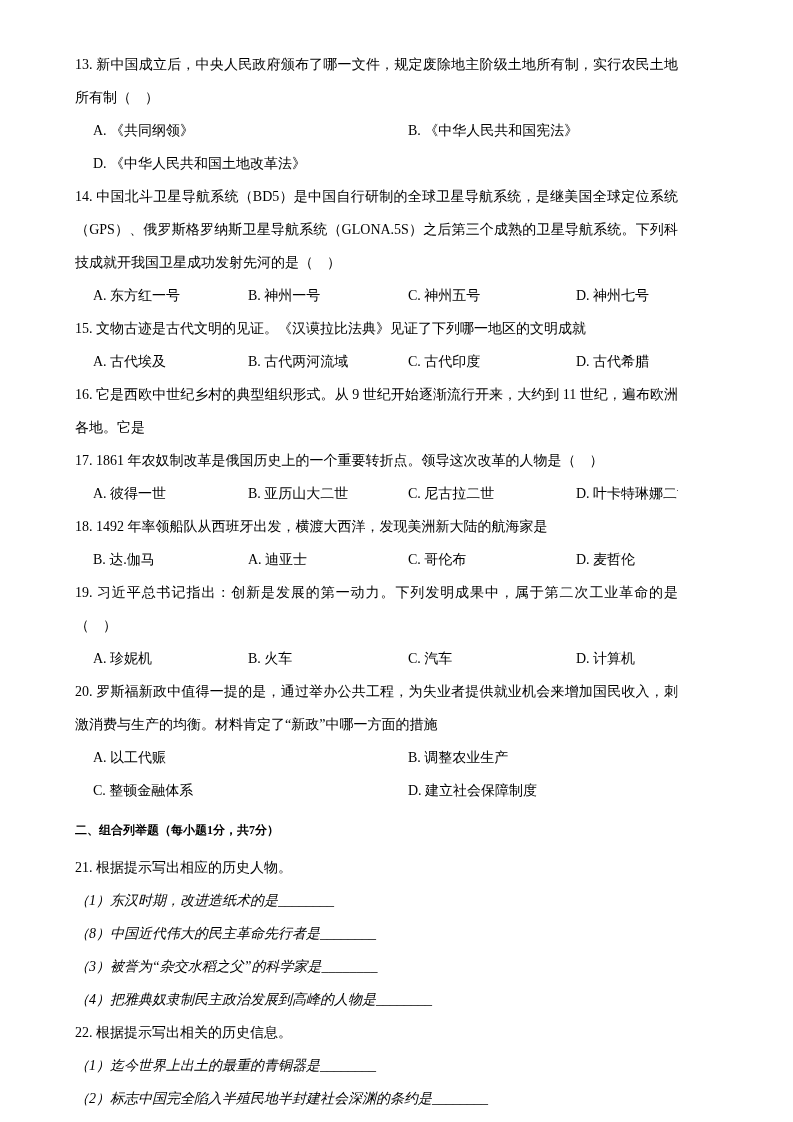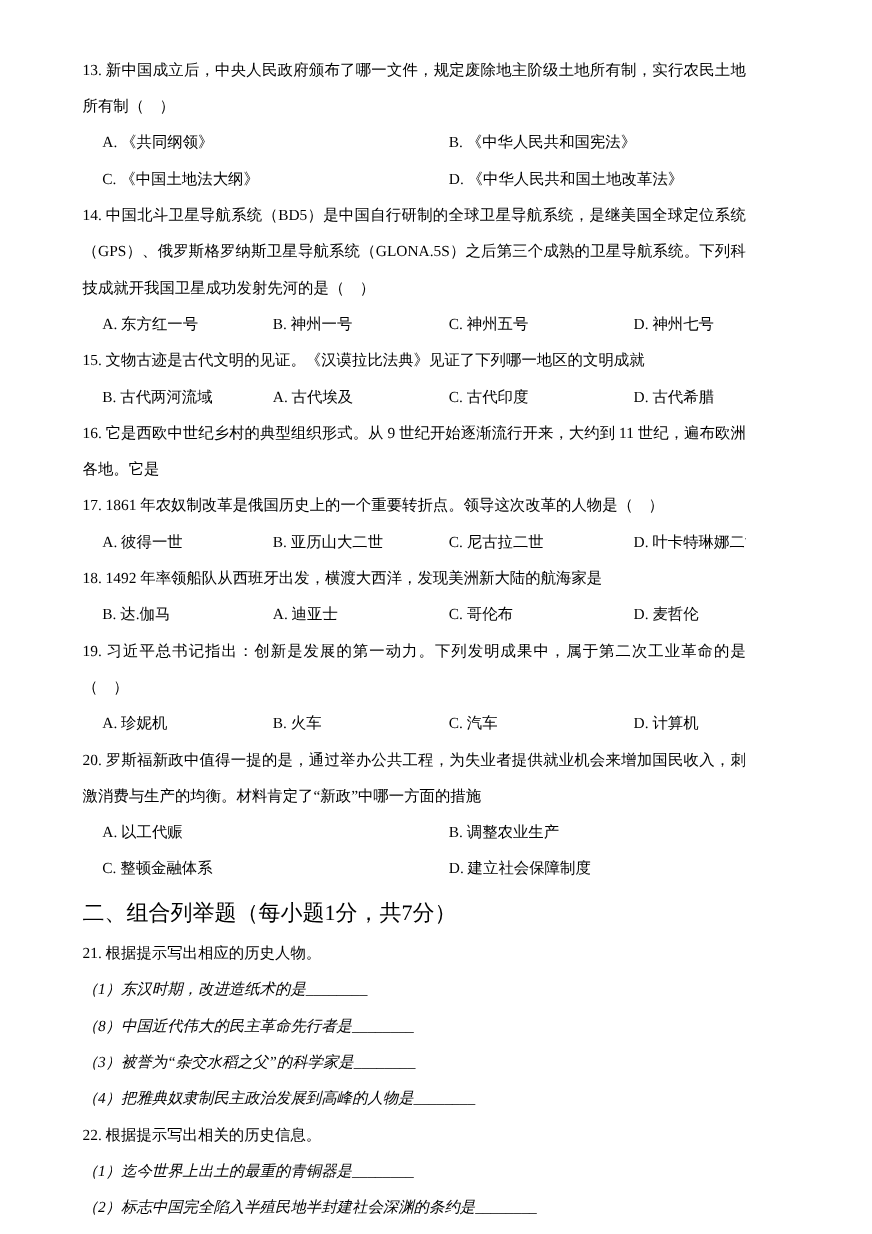--- a/index.html
+++ b/index.html
@@ -24,57 +24,56 @@
   }
   .opts {
     display: grid;
     line-height: 33px;
     margin-left: 18px;
   }
   .opts.cols-4 { grid-template-columns: 155px 160px 168px 1fr; }
   .opts.cols-2 { grid-template-columns: 315px 1fr; }
   .opt { white-space: nowrap; overflow: hidden; }
   .section-title {
-    font-size: 20px;
-    font-weight: normal;
+    font-size: 12px;
+    font-weight: bold;
     line-height: 40px;
     margin: 3px 0 1px 0;
   }
   .fill-item { line-height: 33px; font-style: italic; }
 </style>
 </head>
 <body>
 
 <div class="page">
 
   <section class="question">
     <p class="stem">13. 新中国成立后，中央人民政府颁布了哪一文件，规定废除地主阶级土地所有制，实行农民土地所有制（　）</p>
     <div class="opts cols-2">
       <span class="opt">A. 《共同纲领》</span>
       <span class="opt">B. 《中华人民共和国宪法》</span>
-      <span class="opt">C. 《中国土地法大纲》</span>
       <span class="opt">D. 《中华人民共和国土地改革法》</span>
     </div>
   </section>
 
   <section class="question">
     <p class="stem">14. 中国北斗卫星导航系统（BD5）是中国自行研制的全球卫星导航系统，是继美国全球定位系统（GPS）、俄罗斯格罗纳斯卫星导航系统（GLONA.5S）之后第三个成熟的卫星导航系统。下列科技成就开我国卫星成功发射先河的是（　）</p>
     <div class="opts cols-4">
       <span class="opt">A. 东方红一号</span>
       <span class="opt">B. 神州一号</span>
       <span class="opt">C. 神州五号</span>
       <span class="opt">D. 神州七号</span>
     </div>
   </section>
 
   <section class="question">
     <p class="stem">15. 文物古迹是古代文明的见证。《汉谟拉比法典》见证了下列哪一地区的文明成就</p>
     <div class="opts cols-4">
+      <span class="opt">A. 古代埃及</span>
       <span class="opt">B. 古代两河流域</span>
-      <span class="opt">A. 古代埃及</span>
       <span class="opt">C. 古代印度</span>
       <span class="opt">D. 古代希腊</span>
     </div>
   </section>
 
   <section class="question">
     <p class="stem">16. 它是西欧中世纪乡村的典型组织形式。从 9 世纪开始逐渐流行开来，大约到 11 世纪，遍布欧洲各地。它是</p>
   </section>
 
   <section class="question">

